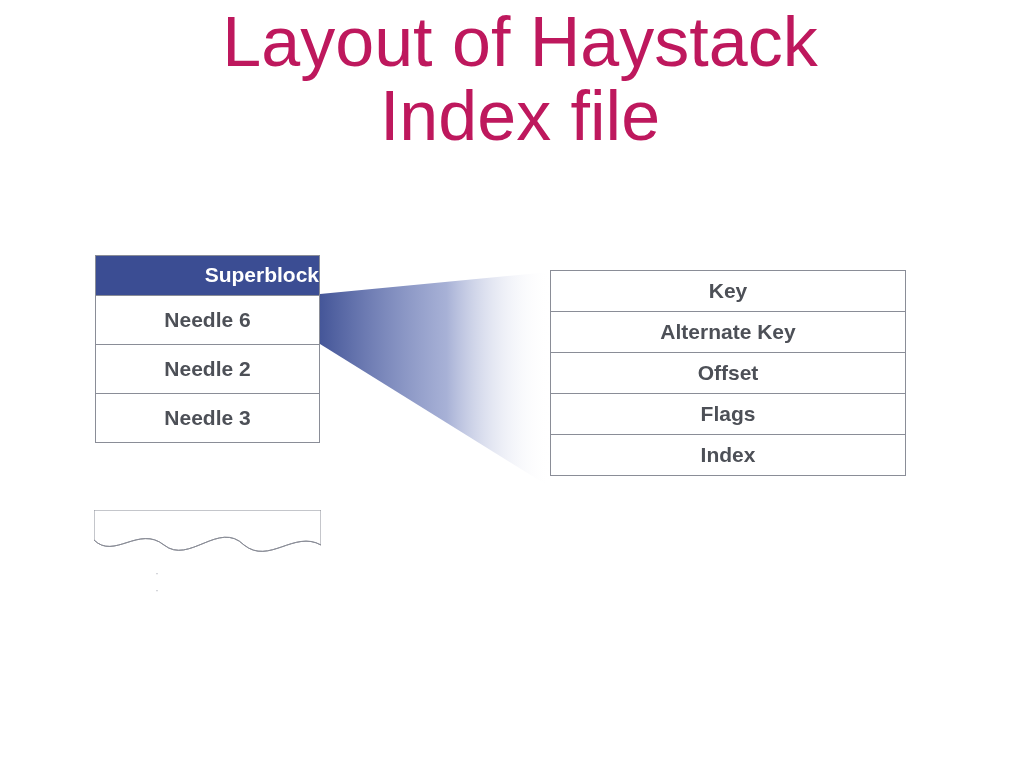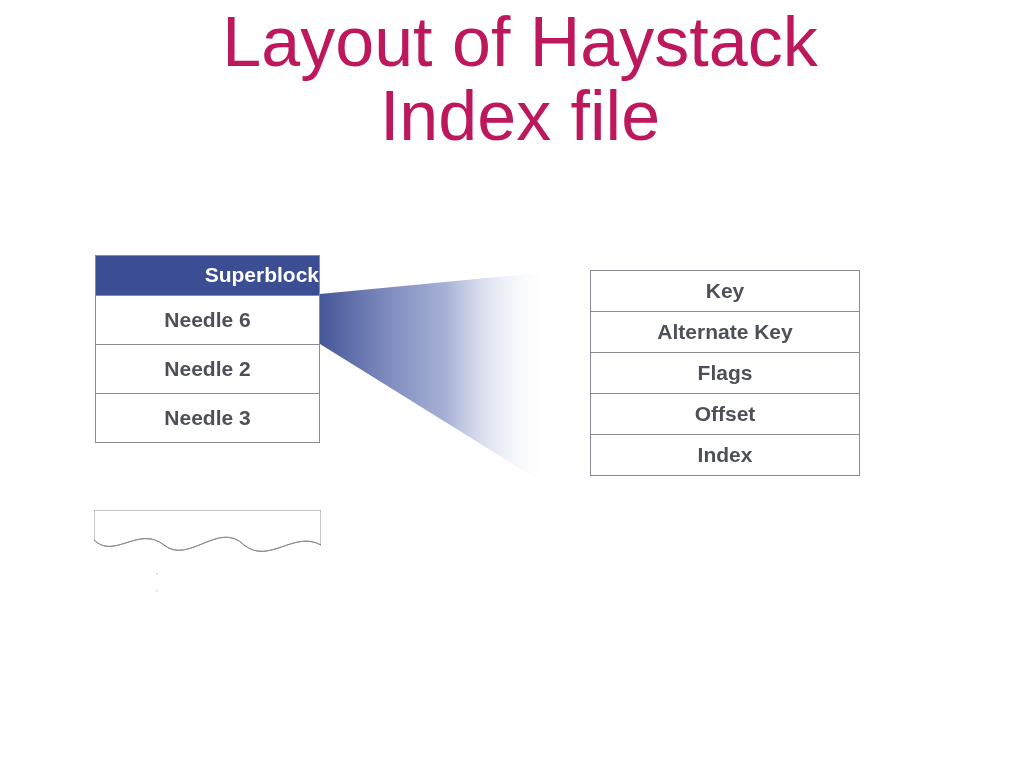--- a/index.html
+++ b/index.html
@@ -61,24 +61,23 @@
     top: 280px;
     width: 227px;
     height: 60px;
     pointer-events: none;
   }
   
   .right-table {
     position: absolute;
     left: 550px;
     top: 40px;
-    width: 270px;
+    width: 356px;
     border: 1px solid #8a8d97;
     border-bottom: none;
-    margin-left: 40px;
   }
   .field {
     background: #fff;
     color: #4d5057;
     font-weight: 700;
     font-size: 21px;
     text-align: center;
     padding: 8px 0;
     border-bottom: 1px solid #8a8d97;
   }
@@ -131,18 +130,18 @@
   <svg class="torn" viewBox="0 0 227 60" preserveAspectRatio="none">
     <path d="M0,0 L0,30 C20,50 45,15 70,35 C95,55 125,10 150,35 C175,55 200,20 227,35 L227,0 Z" fill="#ffffff" stroke="#8a8d97" stroke-width="1"></path>
     <path d="M0,30 C20,50 45,15 70,35 C95,55 125,10 150,35 C175,55 200,20 227,35" fill="none" stroke="#8a8d97" stroke-width="1"></path>
   </svg>
 
   <div class="ticks">·<br>·</div>
 
   <div class="right-table">
     <div class="field">Key</div>
     <div class="field">Alternate Key</div>
+    <div class="field">Offset</div>
     <div class="field">Flags</div>
-    <div class="field">Offset</div>
     <div class="field">Index</div>
   </div>
 
 </div>
 
 </body></html>

